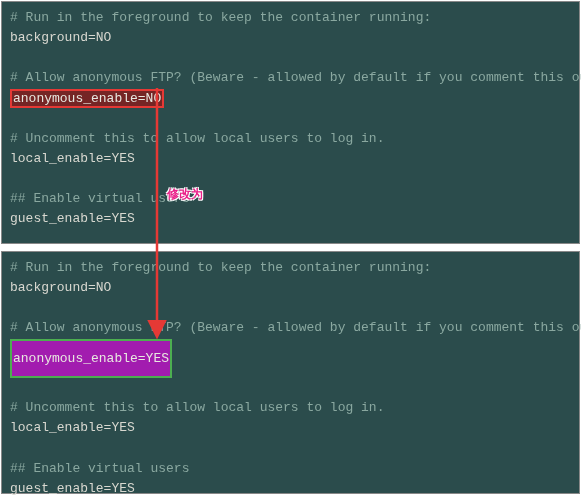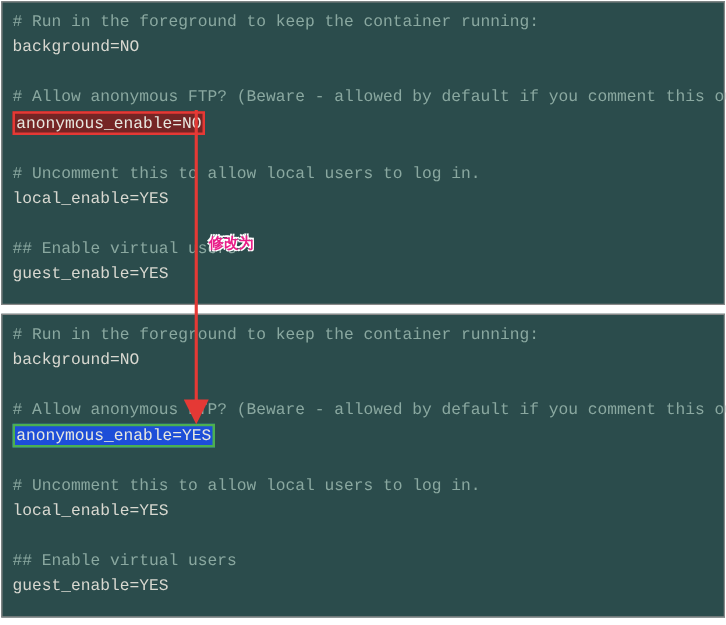--- a/index.html
+++ b/index.html
@@ -30,23 +30,23 @@
   .comment { color: #8aa8a0; }
   .highlight-before {
     display: inline-block;
     background: #752525;
     border: 2px solid #e53935;
     padding: 0 1px;
     line-height: 1.2;
   }
   .highlight-after {
     display: inline-block;
-    background: #1d4ed8;
+    background: #a21caf;
     border: 2px solid #4caf50;
-    padding: 0 1px;
+    padding: 10px 1px;
     line-height: 1.2;
   }
   .hl-text { color: #e8e8e0; }
   svg.overlay {
     position: absolute;
     left: 0; top: 0;
     width: 581px; height: 500px;
     pointer-events: none;
   }
   .label-change {

